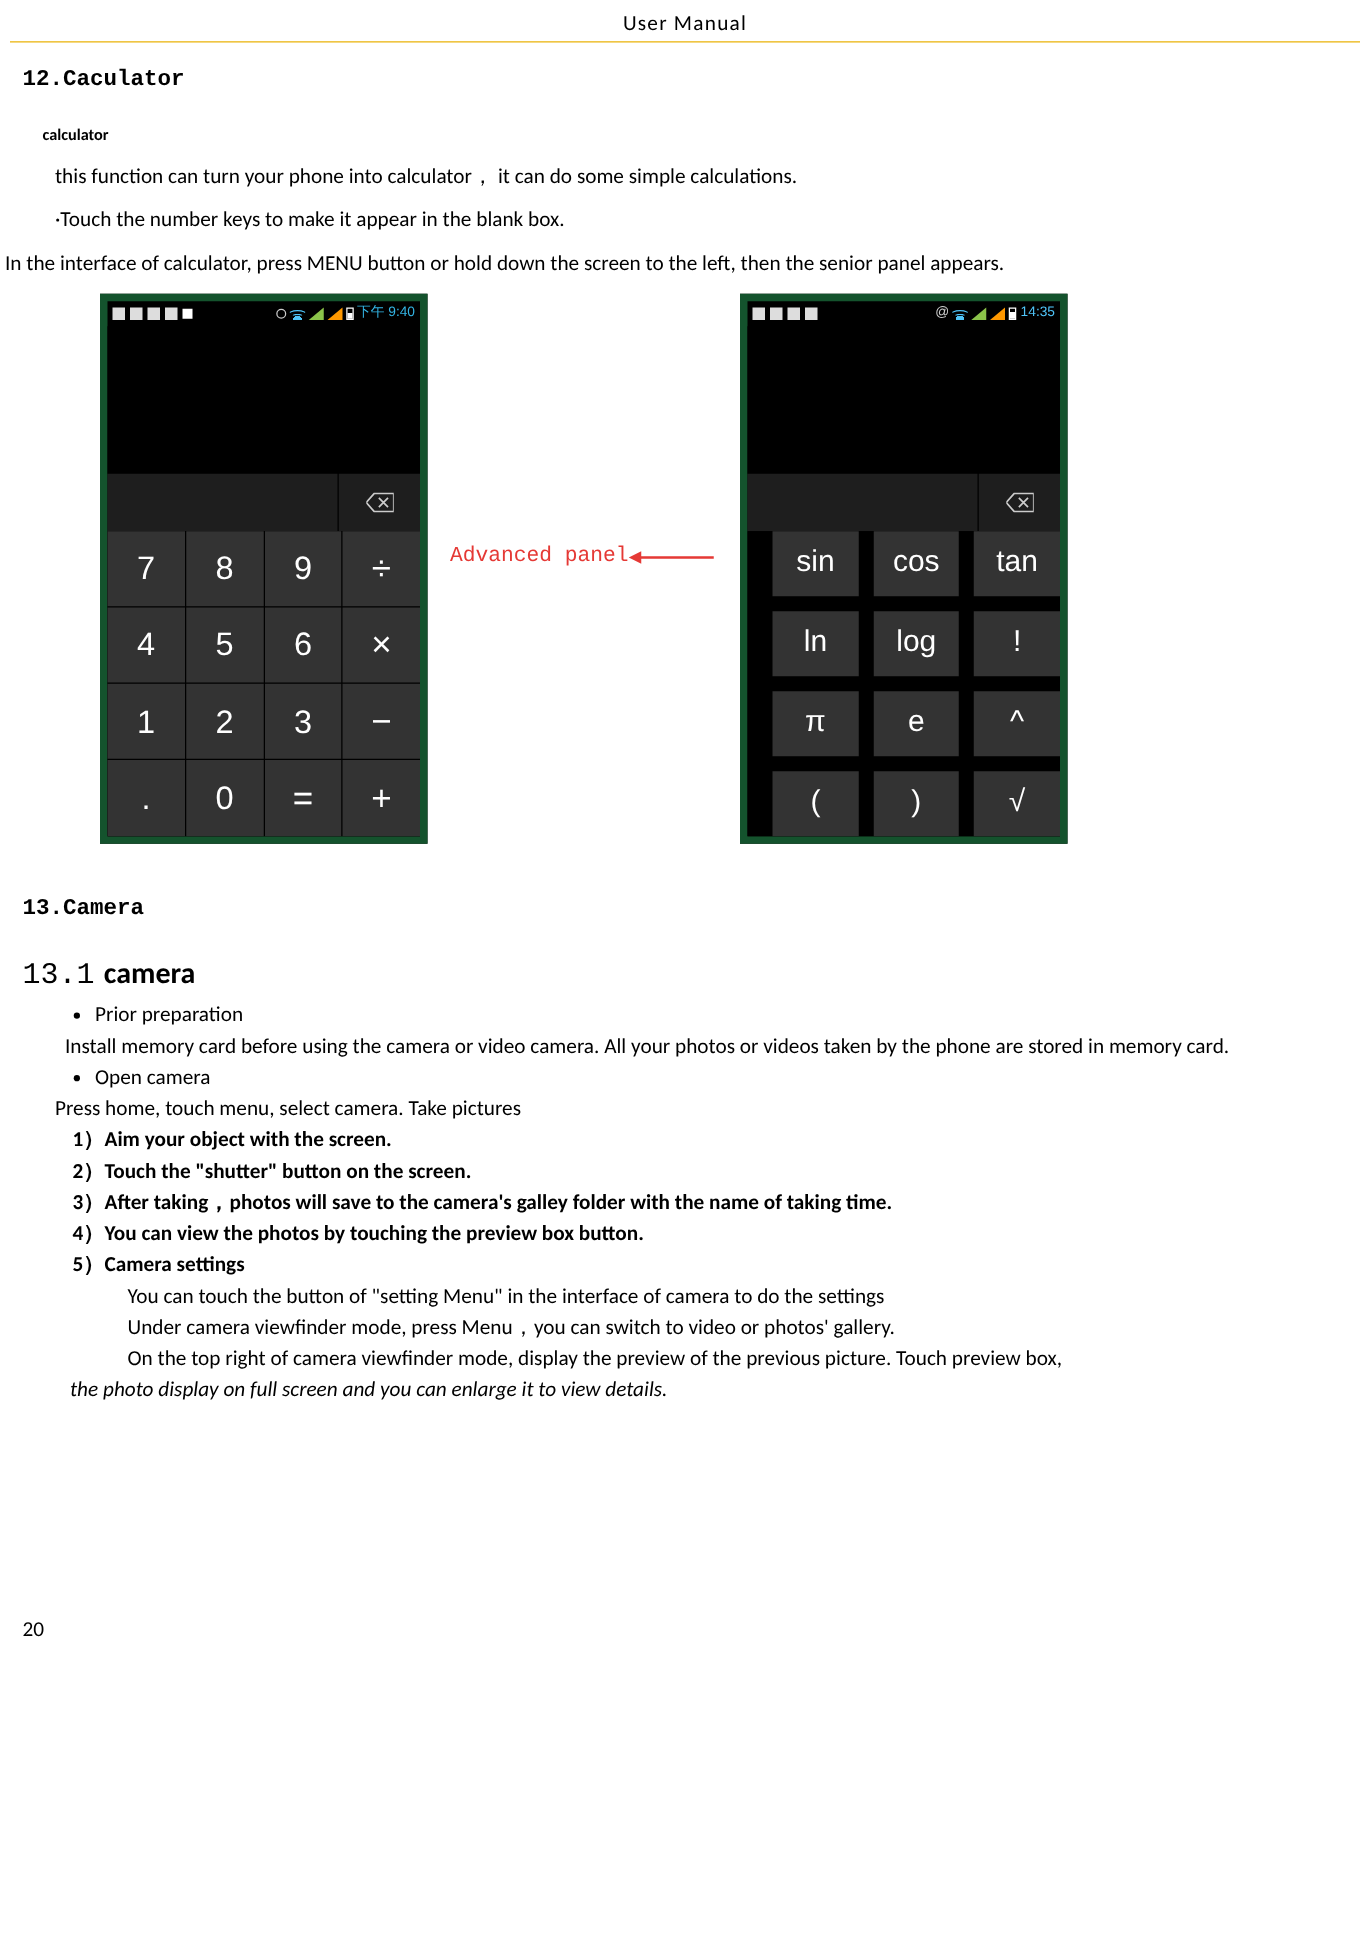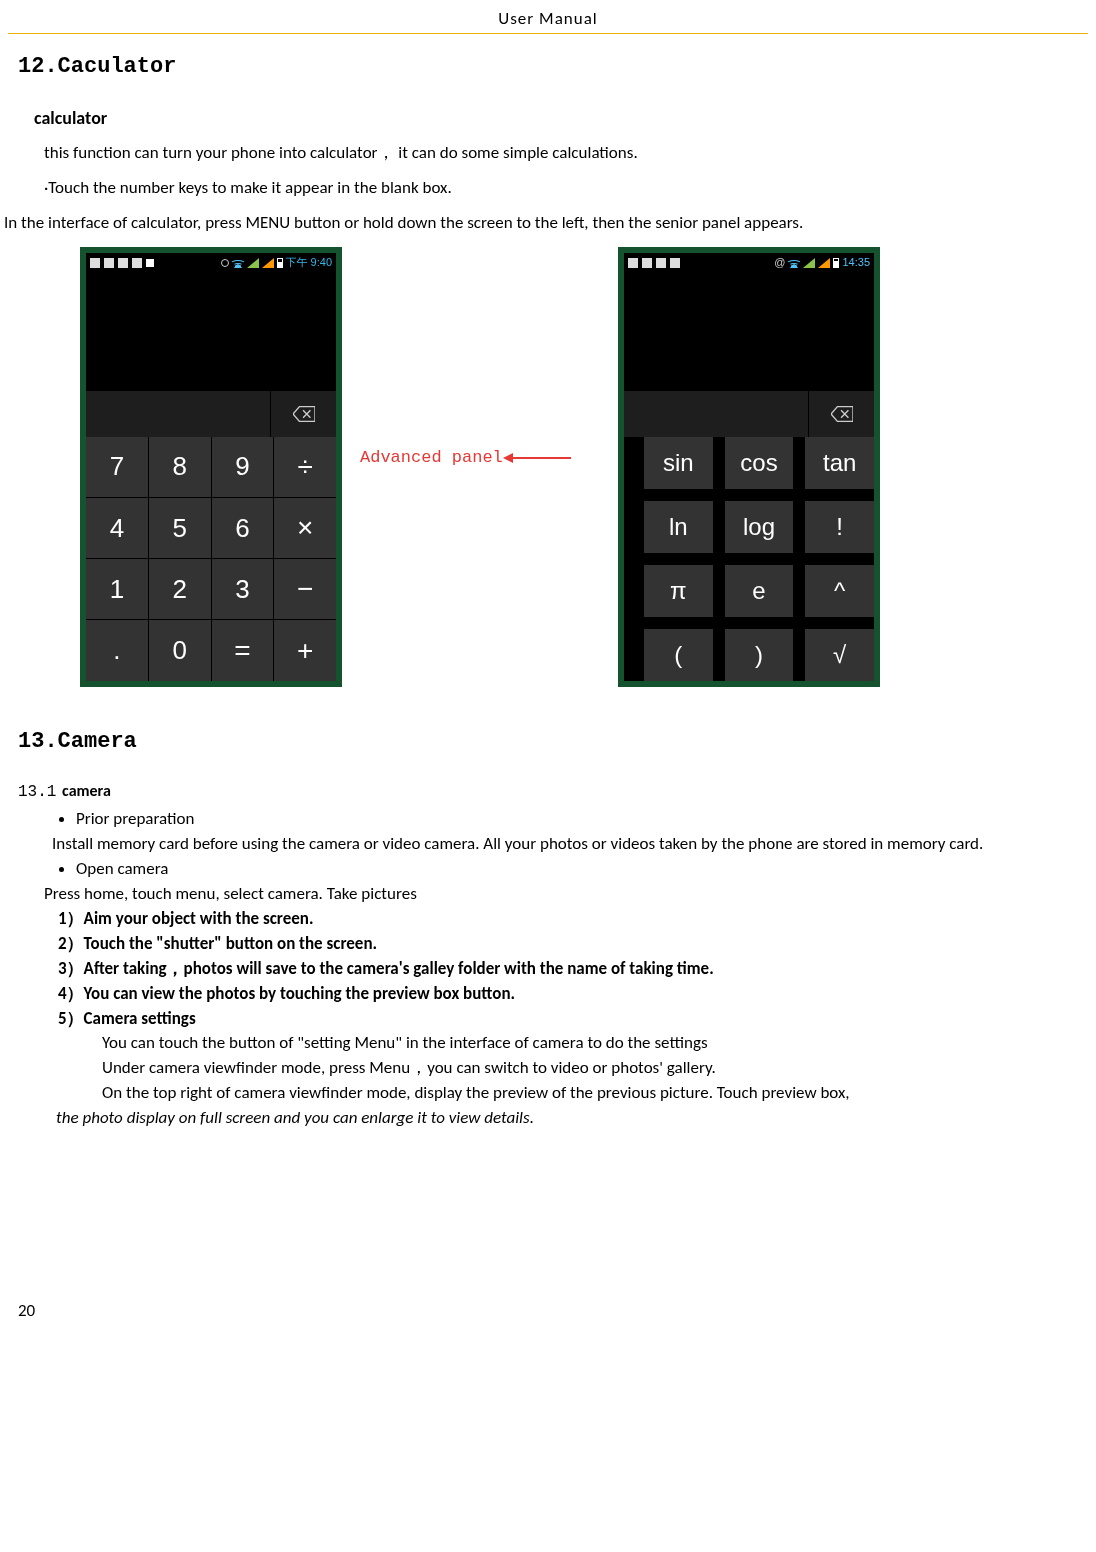--- a/index.html
+++ b/index.html
@@ -17,27 +17,27 @@
     text-align: center;
     font-size: 17px;
     letter-spacing: 1px;
     padding-bottom: 2px;
     border-bottom: 1px solid #eab308;
     margin: 0 8px 18px 8px;
   }
   .section-head {
     font-family: "SimSun", "Courier New", monospace;
     font-weight: bold;
-    font-size: 22px;
+    font-size: 18px;
     margin: 6px 0 24px 18px;
   }
   .sub-head {
     font-weight: bold;
     margin: 0 0 12px 34px;
-    font-size: 18px;
+    font-size: 13px;
   }
   .para {
     margin: 0 8px 12px 44px;
   }
   .bullet-para {
     margin: 0 8px 12px 44px;
   }
   .full-para {
     margin: 0 8px 12px 4px;
   }
@@ -132,21 +132,21 @@
     padding-left:20px;
   }
   .kbtn-adv {
     background:#333;
     color:#fff;
     font-size:24px;
     font-family: Arial, sans-serif;
     display:flex;align-items:center;justify-content:center;
   }
   .annotate-col {
-    width: 276px;
+    width: 250px;
     position:relative;
   }
   .annotate {
     position:absolute;
     top: 200px;
     left: 18px;
     display:flex;
     align-items:center;
     gap:8px;
   }
@@ -167,21 +167,21 @@
     content:"";
     position:absolute;
     left:-8px; top:-4px;
     border-style:solid;
     border-width:5px 10px 5px 0;
     border-color: transparent #e53935 transparent transparent;
   }
   .sec13-sub {
     font-weight:bold;
     margin: 0 0 4px 18px;
-    font-size:16px;
+    font-size:24px;
   }
   .sec13-sub .num {
     font-family: "SimSun","Courier New", monospace;
     font-weight:normal;
     margin-right:2px;
   }
   ul.camera-list {
     list-style: disc;
     margin: 0 8px 2px 76px;
     padding:0;

